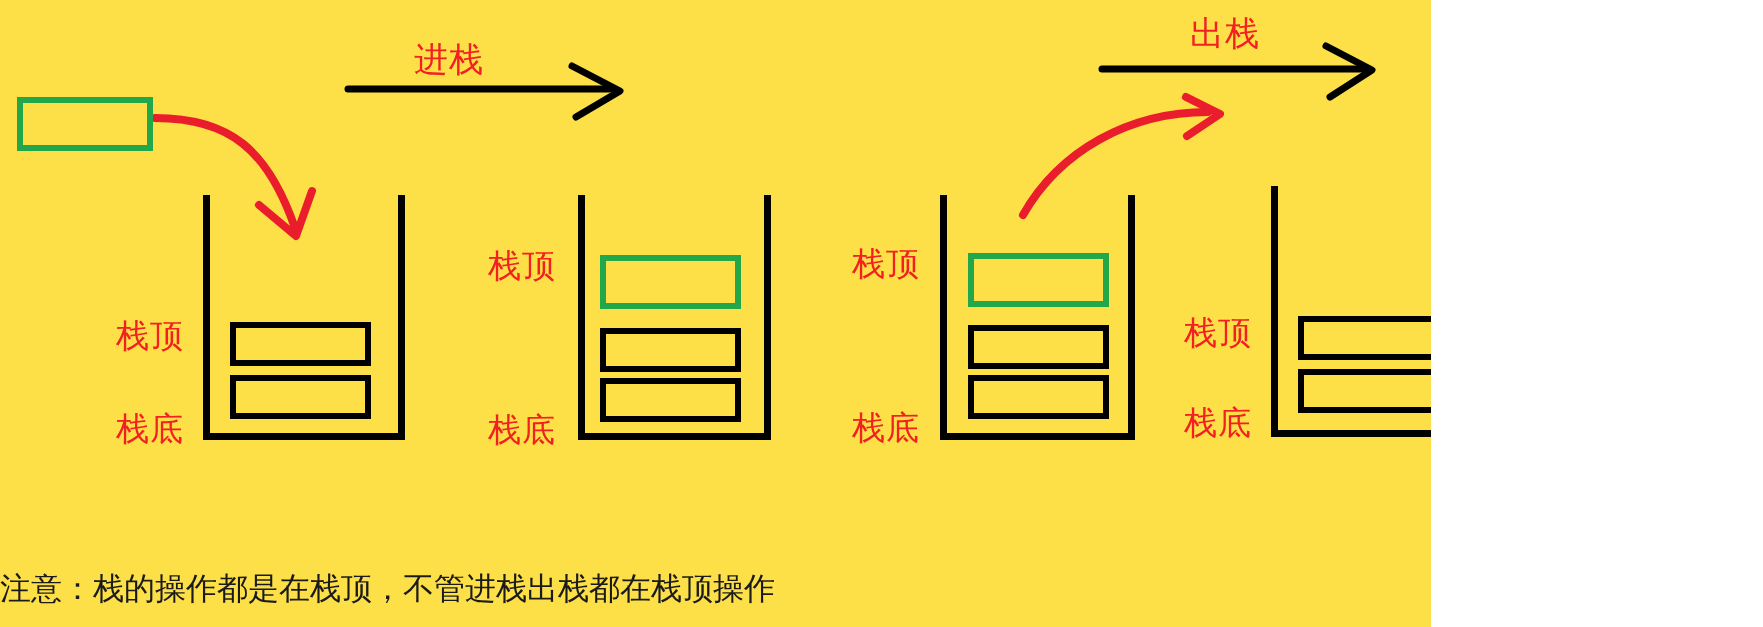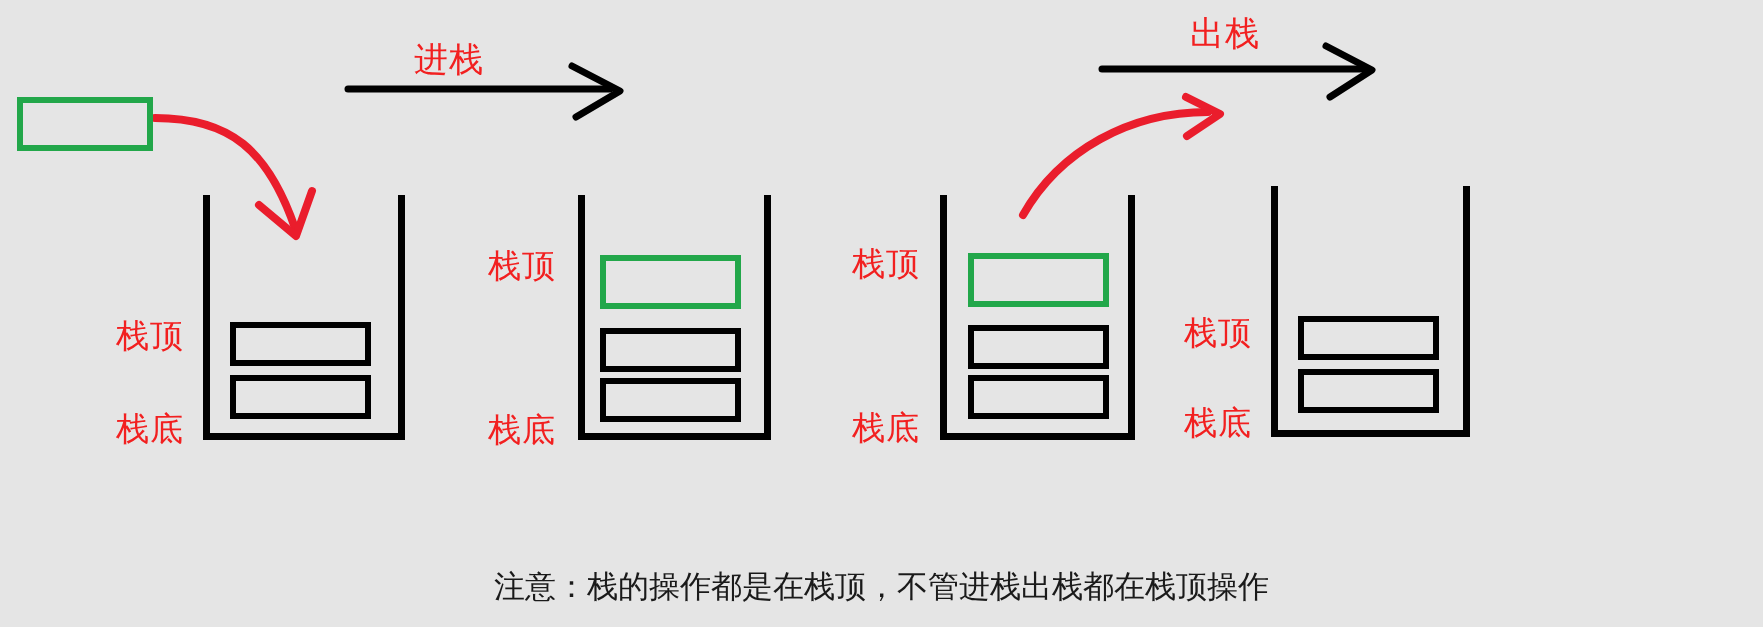--- a/index.html
+++ b/index.html
@@ -5,23 +5,23 @@
   html, body {
     margin: 0;
     padding: 0;
     background: #ffffff;
   }
   body {
     font-family: "Liberation Sans", "DejaVu Sans", sans-serif;
   }
   #canvas {
     position: relative;
-    width: 1763px;
+    width: 1431px;
     height: 627px;
-    background: #e5e5e5;
+    background: #fde047;
     overflow: hidden;
   }
 
   
   .red-label {
     position: absolute;
     color: #f22020;
     font-family: "DejaVu Sans", "Liberation Sans", sans-serif;
     font-size: 33px;
     line-height: 1;
@@ -82,23 +82,22 @@
     height: 627px;
     pointer-events: none;
   }
 
   
   .caption {
     position: absolute;
     left: 0;
     right: 0;
     top: 570px;
-    text-align: center;
     color: #1a1a1a;
-    font-family: Liberation Mono, monospace;
+    font-family: Liberation Serif, serif;
     font-size: 31px;
     line-height: 1.2;
     white-space: nowrap;
   }
 </style>
 </head>
 <body>
 
 <div id="canvas">
 

